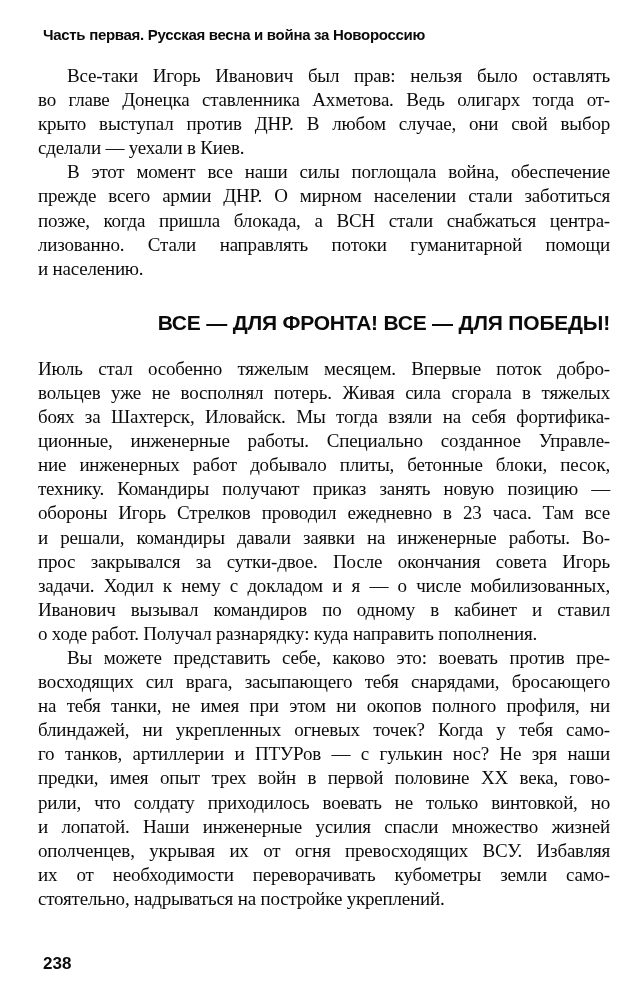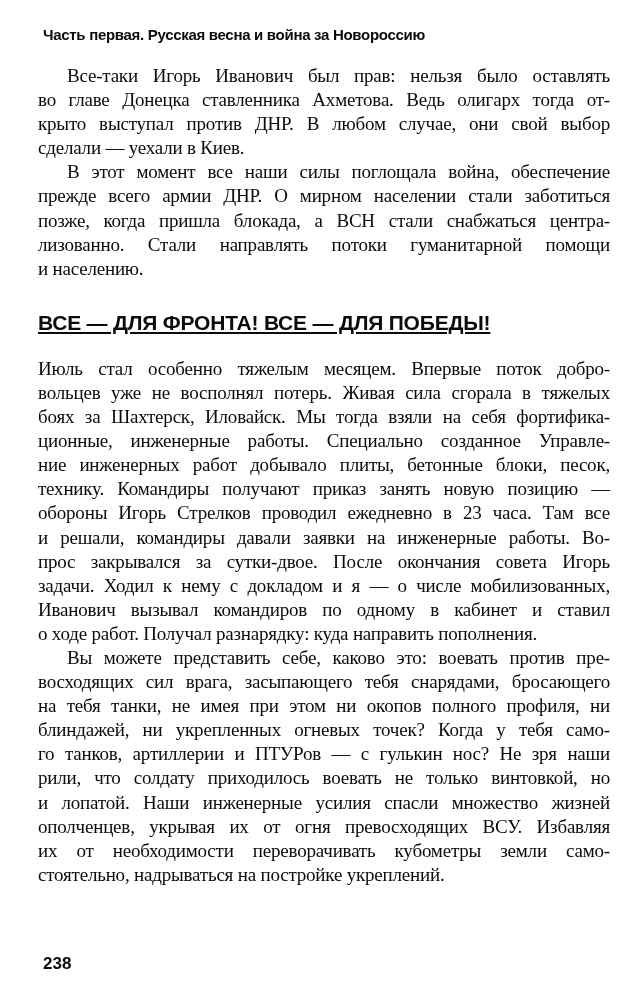--- a/index.html
+++ b/index.html
@@ -47,25 +47,24 @@
     text-align-last: left;
   }
   .line.first-indent {
     text-indent: 29px;
   }
   .section-heading {
     font-family: "Liberation Sans", sans-serif;
     font-weight: bold;
     font-size: 21px;
     line-height: 26px;
-    text-align: left;
+    text-align: right;
     letter-spacing: -0.2px;
     margin: 29px 0 21px 0;
     color: #0b0b0b;
-    text-decoration: underline;
   }
   .page-number {
     position: absolute;
     left: 43px;
     top: 954px;
     font-family: "Liberation Sans", sans-serif;
     font-weight: bold;
     font-size: 17px;
     line-height: 19px;
     color: #0b0b0b;
@@ -105,20 +104,21 @@
         <div class="line">задачи. Ходил к нему с докладом и я — о числе мобилизованных,</div>
         <div class="line">Иванович вызывал командиров по одному в кабинет и ставил</div>
         <div class="line last">о ходе работ. Получал разнарядку: куда направить пополнения.</div>
       </div>
       <div class="paragraph">
         <div class="line first-indent">Вы можете представить себе, каково это: воевать против пре-</div>
         <div class="line">восходящих сил врага, засыпающего тебя снарядами, бросающего</div>
         <div class="line">на тебя танки, не имея при этом ни окопов полного профиля, ни</div>
         <div class="line">блиндажей, ни укрепленных огневых точек? Когда у тебя само-</div>
         <div class="line">го танков, артиллерии и ПТУРов — с гулькин нос? Не зря наши</div>
+        <div class="line">предки, имея опыт трех войн в первой половине XX века, гово-</div>
         <div class="line">рили, что солдату приходилось воевать не только винтовкой, но</div>
         <div class="line">и лопатой. Наши инженерные усилия спасли множество жизней</div>
         <div class="line">ополченцев, укрывая их от огня превосходящих ВСУ. Избавляя</div>
         <div class="line">их от необходимости переворачивать кубометры земли само-</div>
         <div class="line last">стоятельно, надрываться на постройке укреплений.</div>
       </div>
     </div>
 
   <div class="page-number">238</div>
 </div>

